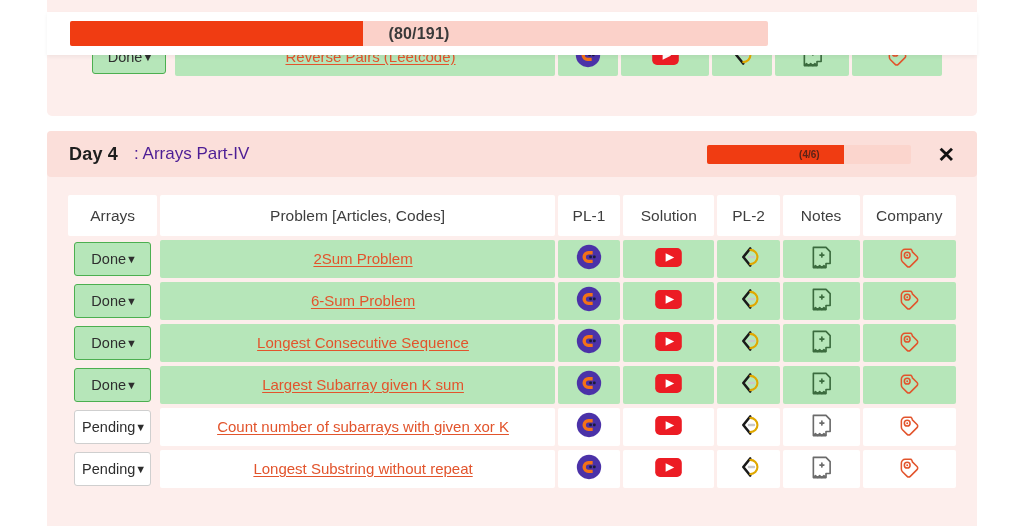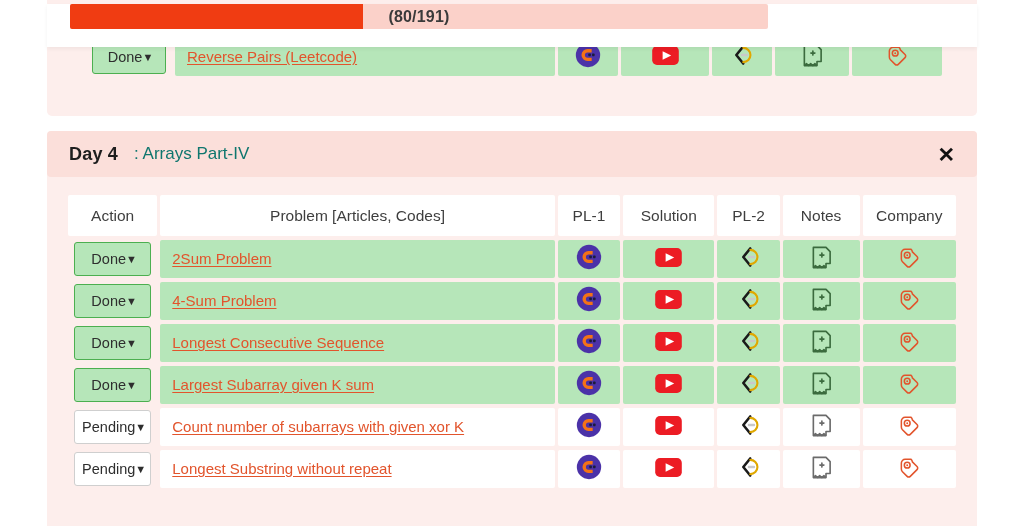--- a/index.html
+++ b/index.html
@@ -37,25 +37,26 @@
   #day4-section {
     top: 131px;
     height: 420px;
     padding: 0;
   }
 
   
   #sticky-header {
     position: absolute;
     left: 47px;
-    top: 4px;
+    top: 12px;
     width: 930px;
     height: 43px;
     background: #ffffff;
     display: flex;
+    align-items: center;
     padding: 0 18px 0 23px;
     z-index: 40;
     box-shadow: 0 2px 4px rgba(0,0,0,0.05);
     gap: 25px;
   }
   #overall-bar-wrap {
     position: relative;
     width: 698px;
     height: 25px;
     background: #fbd1c9;
@@ -93,21 +94,21 @@
     padding: 0 14px 0 22px;
   }
   .day-title-num {
     font-size: 18px;
     font-weight: bold;
     color: #1e1e1e;
     letter-spacing: .2px;
   }
   .day-title-rest {
     font-size: 17px;
-    color: #0f766e;
+    color: #4c1d95;
     margin-left: 16px;
     font-weight: 400;
   }
   .day-spacer { flex: 1; }
   .day-bar-wrap {
     position: relative;
     width: 204px;
     height: 19px;
     background: #fbd5cd;
     border-radius: 2px;
@@ -188,21 +189,21 @@
     background: #ffffff;
     border: 1px solid #cfcfcf;
   }
   tr.row-done .status-select {
     background: #b6e6b9;
     border: 1px solid #4caf50;
   }
   .chev { font-size: 11px; color: #2e2e2e; line-height: 1; }
 
   
-  .problem-cell { padding-left: 12px; text-align: left; }
+  .problem-cell { padding-left: 12px; text-align: center; }
   .problem-link {
     color: #e2542c;
     font-size: 15px;
     text-decoration: underline;
     text-underline-offset: 2px;
     cursor: pointer;
   }
 
   .icon-cell { text-align: center; }
   .icon-box { display: inline-flex; align-items: center; justify-content: center; cursor: pointer; }
@@ -282,37 +283,41 @@
       <div id="overall-bar-label">(80/191)</div>
     </div>
   </div>
 
   <div class="section-card" id="day4-section">
 
     <div class="day-header">
       <span class="day-title-num">Day 4</span>
       <span class="day-title-rest">: Arrays Part-IV</span>
       <span class="day-spacer"></span>
+      <div class="day-bar-wrap">
+        <div class="day-bar-fill" id="day-fill" style="width: 67%;"></div>
+        <div class="day-bar-label">(4/6)</div>
+      </div>
       <span class="day-close">✕</span>
     </div>
 
     <div class="tbl-wrap">
       <table class="problems">
         <colgroup>
           <col class="c-action">
             <col class="c-problem">
             <col class="c-pl1">
             <col class="c-sol">
           <col class="c-pl2">
             <col class="c-notes">
             <col class="c-company">
         </colgroup>
         <thead>
             <tr id="head-row">
-              <th>Action</th>
+              <th>Arrays</th>
               <th>Problem [Articles, Codes]</th>
               <th>PL-1</th>
               <th>Solution</th>
               <th>PL-2</th>
               <th>Notes</th>
               <th>Company</th>
             </tr>
           </thead>
         <tbody id="body-rows">
             <tr class="row-done">
@@ -359,21 +364,21 @@
                   </svg>
                 </span></td>
             </tr>
             <tr class="row-done">
               <td class="action-cell">
                 <div class="status-select">
       <span>Done</span>
       <span class="chev">▼</span>
     </div>
               </td>
-              <td class="problem-cell"><span class="problem-link">4-Sum Problem</span></td>
+              <td class="problem-cell"><span class="problem-link">6-Sum Problem</span></td>
               <td class="icon-cell"><span class="icon-box">
                   <svg width="26" height="26" viewBox="0 0 32 32">
                     <circle cx="16" cy="16" r="15" fill="#4b32a8"></circle>
                     <path d="M20.5 8.5h-5.2A7.4 7.4 0 0 0 8 15.9v.4a7.4 7.4 0 0 0 7.3 7.2h5.2v-4.2h-5.1a3.2 3.2 0 0 1 0-6.4h5.1z" fill="#f47216"></path>
                     <rect x="16.4" y="14.3" width="3.1" height="3.1" rx=".7" fill="#1b1b3a"></rect>
                     <rect x="21" y="14.3" width="3.1" height="3.1" rx=".7" fill="#1b1b3a"></rect>
                   </svg>
                 </span></td>
               <td class="icon-cell"><span class="icon-box">
                   <svg width="27" height="19" viewBox="0 0 28 20">

